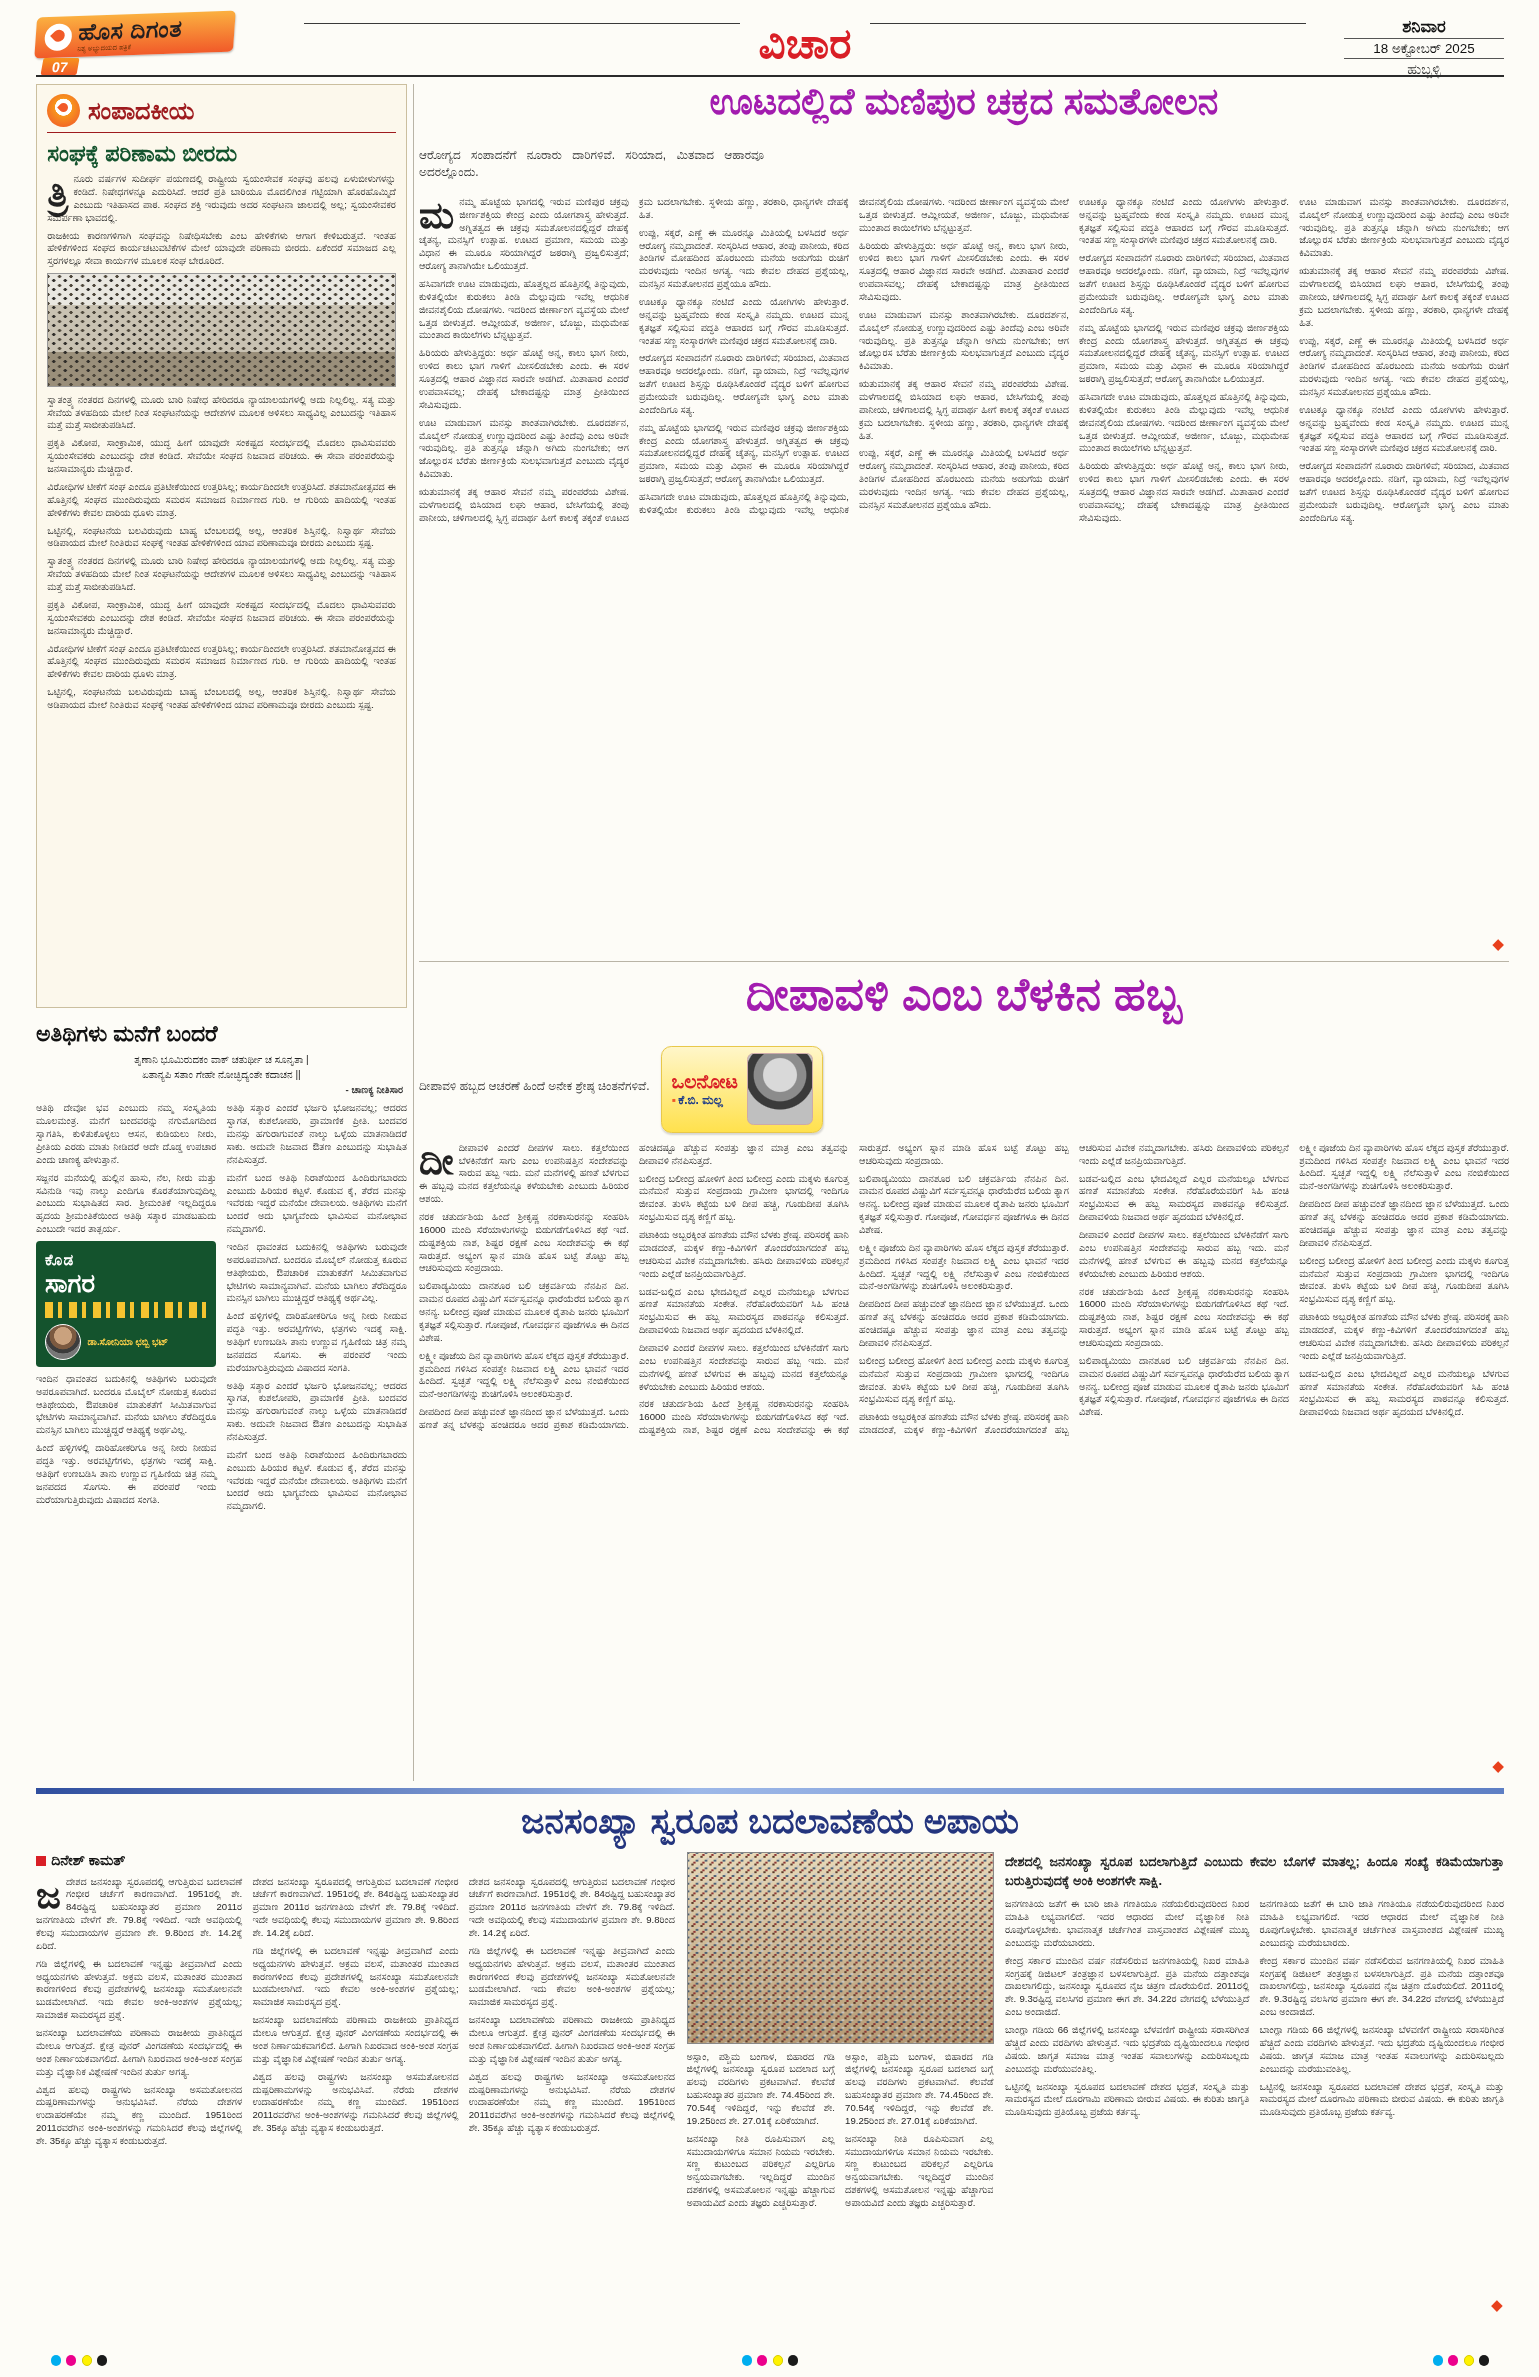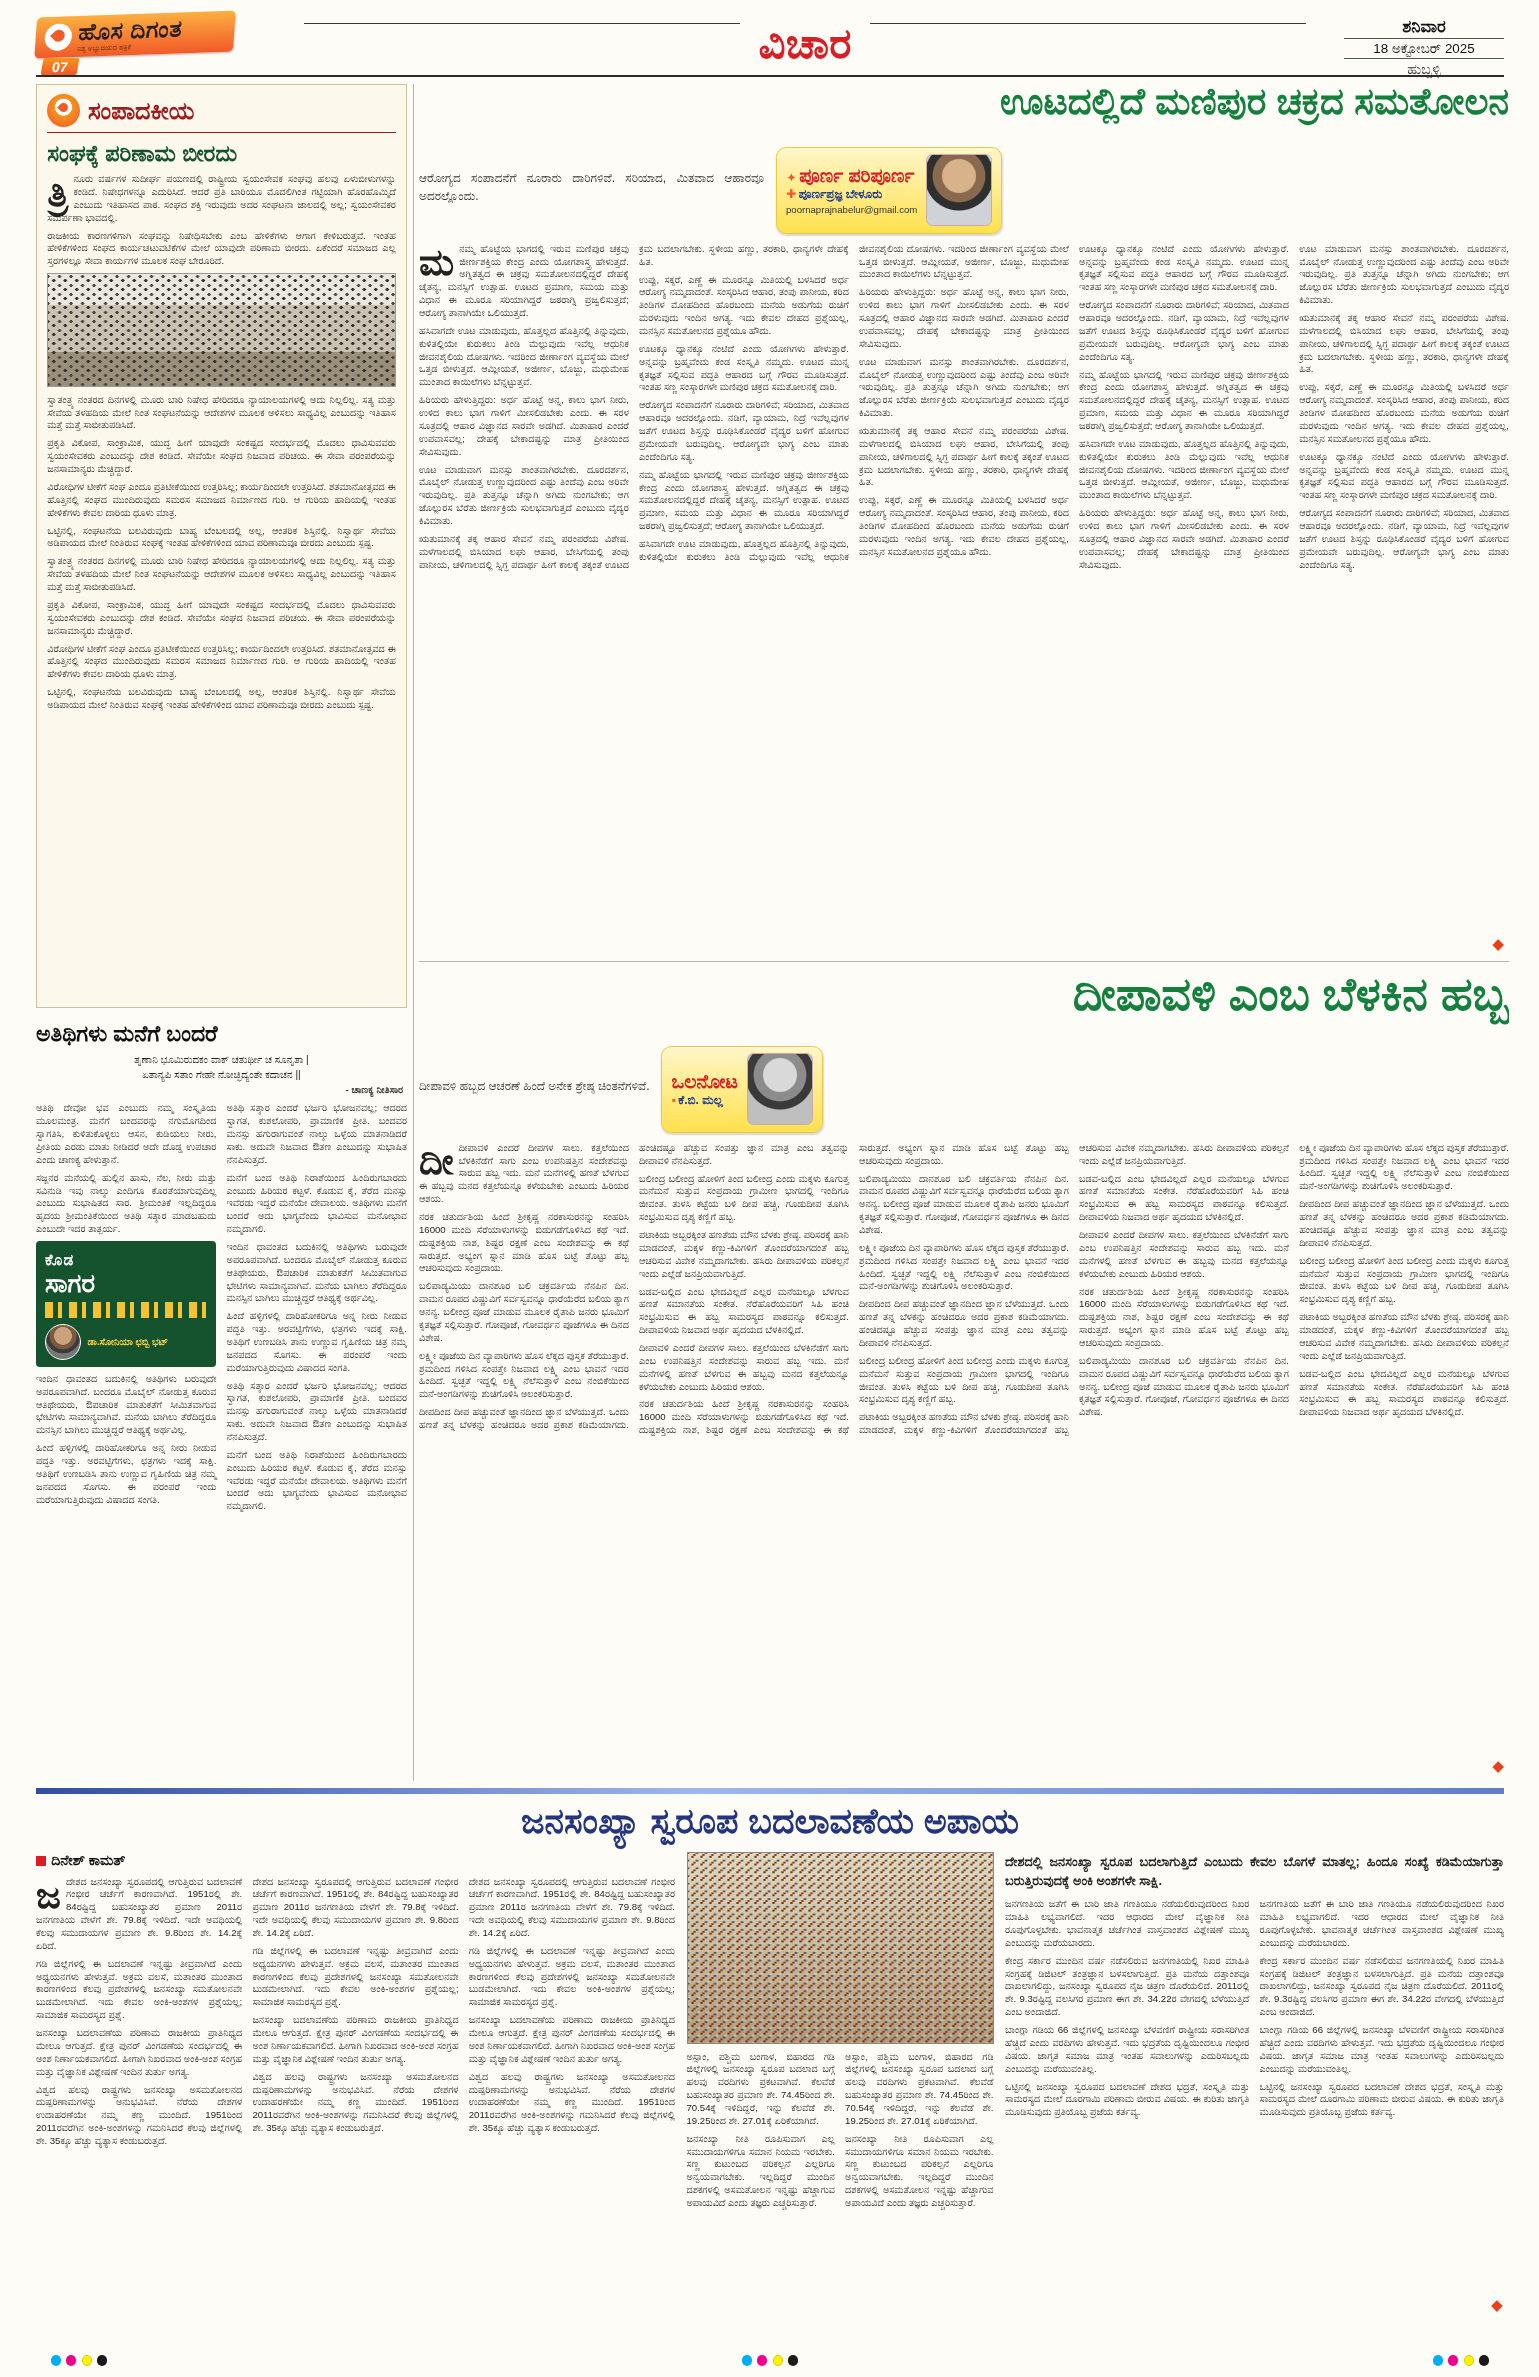--- a/index.html
+++ b/index.html
@@ -62,21 +62,21 @@
   .ks-skyline{height:15.3px;margin-top:5.1px;background:repeating-linear-gradient(90deg,#F4C430 0 7.7px,transparent 7.7px 12.8px,#F4C430 12.8px 16.6px,transparent 16.6px 24px)}
   .ks-author{display:flex;align-items:center;gap:6.4px;margin-top:6.4px}
   .ks-avatar{width:36px;height:36px;border-radius:50%;flex:0 0 auto;border:1.3px solid #fff;
      background:radial-gradient(circle at 50% 32%,#caa27e 30%,#7c5a40 32% 46%,#3c3c3c 48% 60%,#777 62%)}
   .ks-name{font-size:9.6px;font-weight:bold;color:#FFD24A;line-height:1.3}
 
   
   .v-rule{position:absolute;left:413px;top:84px;height:1697px;width:0.6px;background:#b9b4a6}
   .h-rule{position:absolute;left:419px;width:1090px;height:0.6px;background:#b9b4a6}
   .art{position:absolute;left:419px;width:1090px;overflow:hidden}
-  .art h1{text-align:right;font-weight:bold;color:#15803d}
+  .art h1{text-align:center;font-weight:bold;color:#a21caf}
   .art-headrow{display:flex;align-items:center;gap:12px;margin-top:24px}
   .standfirst{font-size:12px;line-height:1.45;color:#333;max-width:345px}
   .author-box{background:linear-gradient(180deg,#FFF6C9,#FFE14D);border:0.6px solid #E8C84A;border-radius:10.2px;
       padding:6.4px 9px;display:flex;align-items:center;gap:9px;box-shadow:0.6px 1.3px 1.9px rgba(0,0,0,.15)}
   .ab-text{display:flex;flex-direction:column;gap:2.6px}
   .ab-brand{font-size:19px;font-weight:bold;color:#D91F26;line-height:1}
   .ab-star{color:#F15A29;font-size:12.8px;margin-right:2.6px}
   .ab-name{font-size:12px;font-weight:bold;color:#1F3C88}
   .ab-bullet{color:#F15A29;margin-right:2.6px}
   .ab-email{font-size:9.6px;color:#333}
@@ -187,28 +187,20 @@
         </div>
       </div>
       <span><p>ಇಂದಿನ ಧಾವಂತದ ಬದುಕಿನಲ್ಲಿ ಅತಿಥಿಗಳು ಬರುವುದೇ ಅಪರೂಪವಾಗಿದೆ. ಬಂದರೂ ಮೊಬೈಲ್ ನೋಡುತ್ತ ಕೂರುವ ಆತಿಥೇಯರು, ಔಪಚಾರಿಕ ಮಾತುಕತೆಗೆ ಸೀಮಿತವಾಗುವ ಭೇಟಿಗಳು ಸಾಮಾನ್ಯವಾಗಿವೆ. ಮನೆಯ ಬಾಗಿಲು ತೆರೆದಿದ್ದರೂ ಮನಸ್ಸಿನ ಬಾಗಿಲು ಮುಚ್ಚಿದ್ದರೆ ಆತಿಥ್ಯಕ್ಕೆ ಅರ್ಥವಿಲ್ಲ.</p><p>ಹಿಂದೆ ಹಳ್ಳಿಗಳಲ್ಲಿ ದಾರಿಹೋಕರಿಗೂ ಅನ್ನ ನೀರು ನೀಡುವ ಪದ್ಧತಿ ಇತ್ತು. ಅರವಟ್ಟಿಗೆಗಳು, ಛತ್ರಗಳು ಇದಕ್ಕೆ ಸಾಕ್ಷಿ. ಅತಿಥಿಗೆ ಉಣಬಡಿಸಿ ತಾನು ಉಣ್ಣುವ ಗೃಹಿಣಿಯ ಚಿತ್ರ ನಮ್ಮ ಜನಪದದ ಸೊಗಸು. ಈ ಪರಂಪರೆ ಇಂದು ಮರೆಯಾಗುತ್ತಿರುವುದು ವಿಷಾದದ ಸಂಗತಿ.</p><p>ಅತಿಥಿ ಸತ್ಕಾರ ಎಂದರೆ ಭರ್ಜರಿ ಭೋಜನವಲ್ಲ; ಆದರದ ಸ್ವಾಗತ, ಕುಶಲೋಪರಿ, ಪ್ರಾಮಾಣಿಕ ಪ್ರೀತಿ. ಬಂದವರ ಮನಸ್ಸು ಹಗುರಾಗುವಂತೆ ನಾಲ್ಕು ಒಳ್ಳೆಯ ಮಾತನಾಡಿದರೆ ಸಾಕು. ಅದುವೇ ನಿಜವಾದ ಔತಣ ಎಂಬುದನ್ನು ಸುಭಾಷಿತ ನೆನಪಿಸುತ್ತದೆ.</p><p>ಮನೆಗೆ ಬಂದ ಅತಿಥಿ ನಿರಾಶೆಯಿಂದ ಹಿಂದಿರುಗಬಾರದು ಎಂಬುದು ಹಿರಿಯರ ಕಟ್ಟಳೆ. ಕೊಡುವ ಕೈ, ತೆರೆದ ಮನಸ್ಸು ಇವೆರಡು ಇದ್ದರೆ ಮನೆಯೇ ದೇವಾಲಯ. ಅತಿಥಿಗಳು ಮನೆಗೆ ಬಂದರೆ ಅದು ಭಾಗ್ಯವೆಂದು ಭಾವಿಸುವ ಮನೋಭಾವ ನಮ್ಮದಾಗಲಿ.</p><p>ಇಂದಿನ ಧಾವಂತದ ಬದುಕಿನಲ್ಲಿ ಅತಿಥಿಗಳು ಬರುವುದೇ ಅಪರೂಪವಾಗಿದೆ. ಬಂದರೂ ಮೊಬೈಲ್ ನೋಡುತ್ತ ಕೂರುವ ಆತಿಥೇಯರು, ಔಪಚಾರಿಕ ಮಾತುಕತೆಗೆ ಸೀಮಿತವಾಗುವ ಭೇಟಿಗಳು ಸಾಮಾನ್ಯವಾಗಿವೆ. ಮನೆಯ ಬಾಗಿಲು ತೆರೆದಿದ್ದರೂ ಮನಸ್ಸಿನ ಬಾಗಿಲು ಮುಚ್ಚಿದ್ದರೆ ಆತಿಥ್ಯಕ್ಕೆ ಅರ್ಥವಿಲ್ಲ.</p><p>ಹಿಂದೆ ಹಳ್ಳಿಗಳಲ್ಲಿ ದಾರಿಹೋಕರಿಗೂ ಅನ್ನ ನೀರು ನೀಡುವ ಪದ್ಧತಿ ಇತ್ತು. ಅರವಟ್ಟಿಗೆಗಳು, ಛತ್ರಗಳು ಇದಕ್ಕೆ ಸಾಕ್ಷಿ. ಅತಿಥಿಗೆ ಉಣಬಡಿಸಿ ತಾನು ಉಣ್ಣುವ ಗೃಹಿಣಿಯ ಚಿತ್ರ ನಮ್ಮ ಜನಪದದ ಸೊಗಸು. ಈ ಪರಂಪರೆ ಇಂದು ಮರೆಯಾಗುತ್ತಿರುವುದು ವಿಷಾದದ ಸಂಗತಿ.</p><p>ಅತಿಥಿ ಸತ್ಕಾರ ಎಂದರೆ ಭರ್ಜರಿ ಭೋಜನವಲ್ಲ; ಆದರದ ಸ್ವಾಗತ, ಕುಶಲೋಪರಿ, ಪ್ರಾಮಾಣಿಕ ಪ್ರೀತಿ. ಬಂದವರ ಮನಸ್ಸು ಹಗುರಾಗುವಂತೆ ನಾಲ್ಕು ಒಳ್ಳೆಯ ಮಾತನಾಡಿದರೆ ಸಾಕು. ಅದುವೇ ನಿಜವಾದ ಔತಣ ಎಂಬುದನ್ನು ಸುಭಾಷಿತ ನೆನಪಿಸುತ್ತದೆ.</p><p>ಮನೆಗೆ ಬಂದ ಅತಿಥಿ ನಿರಾಶೆಯಿಂದ ಹಿಂದಿರುಗಬಾರದು ಎಂಬುದು ಹಿರಿಯರ ಕಟ್ಟಳೆ. ಕೊಡುವ ಕೈ, ತೆರೆದ ಮನಸ್ಸು ಇವೆರಡು ಇದ್ದರೆ ಮನೆಯೇ ದೇವಾಲಯ. ಅತಿಥಿಗಳು ಮನೆಗೆ ಬಂದರೆ ಅದು ಭಾಗ್ಯವೆಂದು ಭಾವಿಸುವ ಮನೋಭಾವ ನಮ್ಮದಾಗಲಿ.</p></span>
     </div>
   </section>
 
   <section class="art main-art">
     <h1>ಊಟದಲ್ಲಿದೆ ಮಣಿಪುರ ಚಕ್ರದ ಸಮತೋಲನ</h1>
     <div class="art-headrow">
       <p class="standfirst">ಆರೋಗ್ಯದ ಸಂಪಾದನೆಗೆ ನೂರಾರು ದಾರಿಗಳಿವೆ. ಸರಿಯಾದ, ಮಿತವಾದ ಆಹಾರವೂ ಅದರಲ್ಲೊಂದು.</p>
-      <div class="author-box">
-        <div class="ab-text">
-          <div class="ab-brand"><span class="ab-star">✦</span><span>ಪೂರ್ಣ ಪರಿಪೂರ್ಣ</span></div>
-          <div class="ab-name"><span class="ab-bullet">✚</span><span>ಪೂರ್ಣಪ್ರಜ್ಞ ಬೇಳೂರು</span></div>
-          <div class="ab-email">poornaprajnabelur@gmail.com</div>
-        </div>
-        <div class="ab-photo"></div>
-      </div>
     </div>
     <div class="body bt cols-5">
       <span class="dropcap">ಮ</span>
       <span><p>ನಮ್ಮ ಹೊಟ್ಟೆಯ ಭಾಗದಲ್ಲಿ ಇರುವ ಮಣಿಪುರ ಚಕ್ರವು ಜೀರ್ಣಶಕ್ತಿಯ ಕೇಂದ್ರ ಎಂದು ಯೋಗಶಾಸ್ತ್ರ ಹೇಳುತ್ತದೆ. ಅಗ್ನಿತತ್ವದ ಈ ಚಕ್ರವು ಸಮತೋಲನದಲ್ಲಿದ್ದರೆ ದೇಹಕ್ಕೆ ಚೈತನ್ಯ, ಮನಸ್ಸಿಗೆ ಉತ್ಸಾಹ. ಊಟದ ಪ್ರಮಾಣ, ಸಮಯ ಮತ್ತು ವಿಧಾನ ಈ ಮೂರೂ ಸರಿಯಾಗಿದ್ದರೆ ಜಠರಾಗ್ನಿ ಪ್ರಜ್ವಲಿಸುತ್ತದೆ; ಆರೋಗ್ಯ ತಾನಾಗಿಯೇ ಒಲಿಯುತ್ತದೆ.</p><p>ಹಸಿವಾಗದೇ ಊಟ ಮಾಡುವುದು, ಹೊತ್ತಲ್ಲದ ಹೊತ್ತಿನಲ್ಲಿ ತಿನ್ನುವುದು, ಕುಳಿತಲ್ಲಿಯೇ ಕುರುಕಲು ತಿಂಡಿ ಮೆಲ್ಲುವುದು ಇವೆಲ್ಲ ಆಧುನಿಕ ಜೀವನಶೈಲಿಯ ದೋಷಗಳು. ಇದರಿಂದ ಜೀರ್ಣಾಂಗ ವ್ಯವಸ್ಥೆಯ ಮೇಲೆ ಒತ್ತಡ ಬೀಳುತ್ತದೆ. ಆಮ್ಲೀಯತೆ, ಅಜೀರ್ಣ, ಬೊಜ್ಜು, ಮಧುಮೇಹ ಮುಂತಾದ ಕಾಯಿಲೆಗಳು ಬೆನ್ನಟ್ಟುತ್ತವೆ.</p><p>ಹಿರಿಯರು ಹೇಳುತ್ತಿದ್ದರು: ಅರ್ಧ ಹೊಟ್ಟೆ ಅನ್ನ, ಕಾಲು ಭಾಗ ನೀರು, ಉಳಿದ ಕಾಲು ಭಾಗ ಗಾಳಿಗೆ ಮೀಸಲಿಡಬೇಕು ಎಂದು. ಈ ಸರಳ ಸೂತ್ರದಲ್ಲಿ ಆಹಾರ ವಿಜ್ಞಾನದ ಸಾರವೇ ಅಡಗಿದೆ. ಮಿತಾಹಾರ ಎಂದರೆ ಉಪವಾಸವಲ್ಲ; ದೇಹಕ್ಕೆ ಬೇಕಾದಷ್ಟನ್ನು ಮಾತ್ರ ಪ್ರೀತಿಯಿಂದ ಸೇವಿಸುವುದು.</p><p>ಊಟ ಮಾಡುವಾಗ ಮನಸ್ಸು ಶಾಂತವಾಗಿರಬೇಕು. ದೂರದರ್ಶನ, ಮೊಬೈಲ್ ನೋಡುತ್ತ ಉಣ್ಣುವುದರಿಂದ ಎಷ್ಟು ತಿಂದೆವು ಎಂಬ ಅರಿವೇ ಇರುವುದಿಲ್ಲ. ಪ್ರತಿ ತುತ್ತನ್ನೂ ಚೆನ್ನಾಗಿ ಅಗಿದು ನುಂಗಬೇಕು; ಆಗ ಜೊಲ್ಲುರಸ ಬೆರೆತು ಜೀರ್ಣಕ್ರಿಯೆ ಸುಲಭವಾಗುತ್ತದೆ ಎಂಬುದು ವೈದ್ಯರ ಕಿವಿಮಾತು.</p><p>ಋತುಮಾನಕ್ಕೆ ತಕ್ಕ ಆಹಾರ ಸೇವನೆ ನಮ್ಮ ಪರಂಪರೆಯ ವಿಶೇಷ. ಮಳೆಗಾಲದಲ್ಲಿ ಬಿಸಿಯಾದ ಲಘು ಆಹಾರ, ಬೇಸಿಗೆಯಲ್ಲಿ ತಂಪು ಪಾನೀಯ, ಚಳಿಗಾಲದಲ್ಲಿ ಸ್ನಿಗ್ಧ ಪದಾರ್ಥ ಹೀಗೆ ಕಾಲಕ್ಕೆ ತಕ್ಕಂತೆ ಊಟದ ಕ್ರಮ ಬದಲಾಗಬೇಕು. ಸ್ಥಳೀಯ ಹಣ್ಣು, ತರಕಾರಿ, ಧಾನ್ಯಗಳೇ ದೇಹಕ್ಕೆ ಹಿತ.</p><p>ಉಪ್ಪು, ಸಕ್ಕರೆ, ಎಣ್ಣೆ ಈ ಮೂರನ್ನೂ ಮಿತಿಯಲ್ಲಿ ಬಳಸಿದರೆ ಅರ್ಧ ಆರೋಗ್ಯ ನಮ್ಮದಾದಂತೆ. ಸಂಸ್ಕರಿಸಿದ ಆಹಾರ, ತಂಪು ಪಾನೀಯ, ಕರಿದ ತಿಂಡಿಗಳ ಮೋಹದಿಂದ ಹೊರಬಂದು ಮನೆಯ ಅಡುಗೆಯ ರುಚಿಗೆ ಮರಳುವುದು ಇಂದಿನ ಅಗತ್ಯ. ಇದು ಕೇವಲ ದೇಹದ ಪ್ರಶ್ನೆಯಲ್ಲ, ಮನಸ್ಸಿನ ಸಮತೋಲನದ ಪ್ರಶ್ನೆಯೂ ಹೌದು.</p><p>ಊಟಕ್ಕೂ ಧ್ಯಾನಕ್ಕೂ ನಂಟಿದೆ ಎಂದು ಯೋಗಿಗಳು ಹೇಳುತ್ತಾರೆ. ಅನ್ನವನ್ನು ಬ್ರಹ್ಮವೆಂದು ಕಂಡ ಸಂಸ್ಕೃತಿ ನಮ್ಮದು. ಊಟದ ಮುನ್ನ ಕೃತಜ್ಞತೆ ಸಲ್ಲಿಸುವ ಪದ್ಧತಿ ಆಹಾರದ ಬಗ್ಗೆ ಗೌರವ ಮೂಡಿಸುತ್ತದೆ. ಇಂತಹ ಸಣ್ಣ ಸಂಸ್ಕಾರಗಳೇ ಮಣಿಪುರ ಚಕ್ರದ ಸಮತೋಲನಕ್ಕೆ ದಾರಿ.</p><p>ಆರೋಗ್ಯದ ಸಂಪಾದನೆಗೆ ನೂರಾರು ದಾರಿಗಳಿವೆ; ಸರಿಯಾದ, ಮಿತವಾದ ಆಹಾರವೂ ಅದರಲ್ಲೊಂದು. ನಡಿಗೆ, ವ್ಯಾಯಾಮ, ನಿದ್ರೆ ಇವೆಲ್ಲವುಗಳ ಜತೆಗೆ ಊಟದ ಶಿಸ್ತನ್ನು ರೂಢಿಸಿಕೊಂಡರೆ ವೈದ್ಯರ ಬಳಿಗೆ ಹೋಗುವ ಪ್ರಮೇಯವೇ ಬರುವುದಿಲ್ಲ. ಆರೋಗ್ಯವೇ ಭಾಗ್ಯ ಎಂಬ ಮಾತು ಎಂದೆಂದಿಗೂ ಸತ್ಯ.</p><p>ನಮ್ಮ ಹೊಟ್ಟೆಯ ಭಾಗದಲ್ಲಿ ಇರುವ ಮಣಿಪುರ ಚಕ್ರವು ಜೀರ್ಣಶಕ್ತಿಯ ಕೇಂದ್ರ ಎಂದು ಯೋಗಶಾಸ್ತ್ರ ಹೇಳುತ್ತದೆ. ಅಗ್ನಿತತ್ವದ ಈ ಚಕ್ರವು ಸಮತೋಲನದಲ್ಲಿದ್ದರೆ ದೇಹಕ್ಕೆ ಚೈತನ್ಯ, ಮನಸ್ಸಿಗೆ ಉತ್ಸಾಹ. ಊಟದ ಪ್ರಮಾಣ, ಸಮಯ ಮತ್ತು ವಿಧಾನ ಈ ಮೂರೂ ಸರಿಯಾಗಿದ್ದರೆ ಜಠರಾಗ್ನಿ ಪ್ರಜ್ವಲಿಸುತ್ತದೆ; ಆರೋಗ್ಯ ತಾನಾಗಿಯೇ ಒಲಿಯುತ್ತದೆ.</p><p>ಹಸಿವಾಗದೇ ಊಟ ಮಾಡುವುದು, ಹೊತ್ತಲ್ಲದ ಹೊತ್ತಿನಲ್ಲಿ ತಿನ್ನುವುದು, ಕುಳಿತಲ್ಲಿಯೇ ಕುರುಕಲು ತಿಂಡಿ ಮೆಲ್ಲುವುದು ಇವೆಲ್ಲ ಆಧುನಿಕ ಜೀವನಶೈಲಿಯ ದೋಷಗಳು. ಇದರಿಂದ ಜೀರ್ಣಾಂಗ ವ್ಯವಸ್ಥೆಯ ಮೇಲೆ ಒತ್ತಡ ಬೀಳುತ್ತದೆ. ಆಮ್ಲೀಯತೆ, ಅಜೀರ್ಣ, ಬೊಜ್ಜು, ಮಧುಮೇಹ ಮುಂತಾದ ಕಾಯಿಲೆಗಳು ಬೆನ್ನಟ್ಟುತ್ತವೆ.</p><p>ಹಿರಿಯರು ಹೇಳುತ್ತಿದ್ದರು: ಅರ್ಧ ಹೊಟ್ಟೆ ಅನ್ನ, ಕಾಲು ಭಾಗ ನೀರು, ಉಳಿದ ಕಾಲು ಭಾಗ ಗಾಳಿಗೆ ಮೀಸಲಿಡಬೇಕು ಎಂದು. ಈ ಸರಳ ಸೂತ್ರದಲ್ಲಿ ಆಹಾರ ವಿಜ್ಞಾನದ ಸಾರವೇ ಅಡಗಿದೆ. ಮಿತಾಹಾರ ಎಂದರೆ ಉಪವಾಸವಲ್ಲ; ದೇಹಕ್ಕೆ ಬೇಕಾದಷ್ಟನ್ನು ಮಾತ್ರ ಪ್ರೀತಿಯಿಂದ ಸೇವಿಸುವುದು.</p><p>ಊಟ ಮಾಡುವಾಗ ಮನಸ್ಸು ಶಾಂತವಾಗಿರಬೇಕು. ದೂರದರ್ಶನ, ಮೊಬೈಲ್ ನೋಡುತ್ತ ಉಣ್ಣುವುದರಿಂದ ಎಷ್ಟು ತಿಂದೆವು ಎಂಬ ಅರಿವೇ ಇರುವುದಿಲ್ಲ. ಪ್ರತಿ ತುತ್ತನ್ನೂ ಚೆನ್ನಾಗಿ ಅಗಿದು ನುಂಗಬೇಕು; ಆಗ ಜೊಲ್ಲುರಸ ಬೆರೆತು ಜೀರ್ಣಕ್ರಿಯೆ ಸುಲಭವಾಗುತ್ತದೆ ಎಂಬುದು ವೈದ್ಯರ ಕಿವಿಮಾತು.</p><p>ಋತುಮಾನಕ್ಕೆ ತಕ್ಕ ಆಹಾರ ಸೇವನೆ ನಮ್ಮ ಪರಂಪರೆಯ ವಿಶೇಷ. ಮಳೆಗಾಲದಲ್ಲಿ ಬಿಸಿಯಾದ ಲಘು ಆಹಾರ, ಬೇಸಿಗೆಯಲ್ಲಿ ತಂಪು ಪಾನೀಯ, ಚಳಿಗಾಲದಲ್ಲಿ ಸ್ನಿಗ್ಧ ಪದಾರ್ಥ ಹೀಗೆ ಕಾಲಕ್ಕೆ ತಕ್ಕಂತೆ ಊಟದ ಕ್ರಮ ಬದಲಾಗಬೇಕು. ಸ್ಥಳೀಯ ಹಣ್ಣು, ತರಕಾರಿ, ಧಾನ್ಯಗಳೇ ದೇಹಕ್ಕೆ ಹಿತ.</p><p>ಉಪ್ಪು, ಸಕ್ಕರೆ, ಎಣ್ಣೆ ಈ ಮೂರನ್ನೂ ಮಿತಿಯಲ್ಲಿ ಬಳಸಿದರೆ ಅರ್ಧ ಆರೋಗ್ಯ ನಮ್ಮದಾದಂತೆ. ಸಂಸ್ಕರಿಸಿದ ಆಹಾರ, ತಂಪು ಪಾನೀಯ, ಕರಿದ ತಿಂಡಿಗಳ ಮೋಹದಿಂದ ಹೊರಬಂದು ಮನೆಯ ಅಡುಗೆಯ ರುಚಿಗೆ ಮರಳುವುದು ಇಂದಿನ ಅಗತ್ಯ. ಇದು ಕೇವಲ ದೇಹದ ಪ್ರಶ್ನೆಯಲ್ಲ, ಮನಸ್ಸಿನ ಸಮತೋಲನದ ಪ್ರಶ್ನೆಯೂ ಹೌದು.</p><p>ಊಟಕ್ಕೂ ಧ್ಯಾನಕ್ಕೂ ನಂಟಿದೆ ಎಂದು ಯೋಗಿಗಳು ಹೇಳುತ್ತಾರೆ. ಅನ್ನವನ್ನು ಬ್ರಹ್ಮವೆಂದು ಕಂಡ ಸಂಸ್ಕೃತಿ ನಮ್ಮದು. ಊಟದ ಮುನ್ನ ಕೃತಜ್ಞತೆ ಸಲ್ಲಿಸುವ ಪದ್ಧತಿ ಆಹಾರದ ಬಗ್ಗೆ ಗೌರವ ಮೂಡಿಸುತ್ತದೆ. ಇಂತಹ ಸಣ್ಣ ಸಂಸ್ಕಾರಗಳೇ ಮಣಿಪುರ ಚಕ್ರದ ಸಮತೋಲನಕ್ಕೆ ದಾರಿ.</p><p>ಆರೋಗ್ಯದ ಸಂಪಾದನೆಗೆ ನೂರಾರು ದಾರಿಗಳಿವೆ; ಸರಿಯಾದ, ಮಿತವಾದ ಆಹಾರವೂ ಅದರಲ್ಲೊಂದು. ನಡಿಗೆ, ವ್ಯಾಯಾಮ, ನಿದ್ರೆ ಇವೆಲ್ಲವುಗಳ ಜತೆಗೆ ಊಟದ ಶಿಸ್ತನ್ನು ರೂಢಿಸಿಕೊಂಡರೆ ವೈದ್ಯರ ಬಳಿಗೆ ಹೋಗುವ ಪ್ರಮೇಯವೇ ಬರುವುದಿಲ್ಲ. ಆರೋಗ್ಯವೇ ಭಾಗ್ಯ ಎಂಬ ಮಾತು ಎಂದೆಂದಿಗೂ ಸತ್ಯ.</p><p>ನಮ್ಮ ಹೊಟ್ಟೆಯ ಭಾಗದಲ್ಲಿ ಇರುವ ಮಣಿಪುರ ಚಕ್ರವು ಜೀರ್ಣಶಕ್ತಿಯ ಕೇಂದ್ರ ಎಂದು ಯೋಗಶಾಸ್ತ್ರ ಹೇಳುತ್ತದೆ. ಅಗ್ನಿತತ್ವದ ಈ ಚಕ್ರವು ಸಮತೋಲನದಲ್ಲಿದ್ದರೆ ದೇಹಕ್ಕೆ ಚೈತನ್ಯ, ಮನಸ್ಸಿಗೆ ಉತ್ಸಾಹ. ಊಟದ ಪ್ರಮಾಣ, ಸಮಯ ಮತ್ತು ವಿಧಾನ ಈ ಮೂರೂ ಸರಿಯಾಗಿದ್ದರೆ ಜಠರಾಗ್ನಿ ಪ್ರಜ್ವಲಿಸುತ್ತದೆ; ಆರೋಗ್ಯ ತಾನಾಗಿಯೇ ಒಲಿಯುತ್ತದೆ.</p><p>ಹಸಿವಾಗದೇ ಊಟ ಮಾಡುವುದು, ಹೊತ್ತಲ್ಲದ ಹೊತ್ತಿನಲ್ಲಿ ತಿನ್ನುವುದು, ಕುಳಿತಲ್ಲಿಯೇ ಕುರುಕಲು ತಿಂಡಿ ಮೆಲ್ಲುವುದು ಇವೆಲ್ಲ ಆಧುನಿಕ ಜೀವನಶೈಲಿಯ ದೋಷಗಳು. ಇದರಿಂದ ಜೀರ್ಣಾಂಗ ವ್ಯವಸ್ಥೆಯ ಮೇಲೆ ಒತ್ತಡ ಬೀಳುತ್ತದೆ. ಆಮ್ಲೀಯತೆ, ಅಜೀರ್ಣ, ಬೊಜ್ಜು, ಮಧುಮೇಹ ಮುಂತಾದ ಕಾಯಿಲೆಗಳು ಬೆನ್ನಟ್ಟುತ್ತವೆ.</p><p>ಹಿರಿಯರು ಹೇಳುತ್ತಿದ್ದರು: ಅರ್ಧ ಹೊಟ್ಟೆ ಅನ್ನ, ಕಾಲು ಭಾಗ ನೀರು, ಉಳಿದ ಕಾಲು ಭಾಗ ಗಾಳಿಗೆ ಮೀಸಲಿಡಬೇಕು ಎಂದು. ಈ ಸರಳ ಸೂತ್ರದಲ್ಲಿ ಆಹಾರ ವಿಜ್ಞಾನದ ಸಾರವೇ ಅಡಗಿದೆ. ಮಿತಾಹಾರ ಎಂದರೆ ಉಪವಾಸವಲ್ಲ; ದೇಹಕ್ಕೆ ಬೇಕಾದಷ್ಟನ್ನು ಮಾತ್ರ ಪ್ರೀತಿಯಿಂದ ಸೇವಿಸುವುದು.</p><p>ಊಟ ಮಾಡುವಾಗ ಮನಸ್ಸು ಶಾಂತವಾಗಿರಬೇಕು. ದೂರದರ್ಶನ, ಮೊಬೈಲ್ ನೋಡುತ್ತ ಉಣ್ಣುವುದರಿಂದ ಎಷ್ಟು ತಿಂದೆವು ಎಂಬ ಅರಿವೇ ಇರುವುದಿಲ್ಲ. ಪ್ರತಿ ತುತ್ತನ್ನೂ ಚೆನ್ನಾಗಿ ಅಗಿದು ನುಂಗಬೇಕು; ಆಗ ಜೊಲ್ಲುರಸ ಬೆರೆತು ಜೀರ್ಣಕ್ರಿಯೆ ಸುಲಭವಾಗುತ್ತದೆ ಎಂಬುದು ವೈದ್ಯರ ಕಿವಿಮಾತು.</p><p>ಋತುಮಾನಕ್ಕೆ ತಕ್ಕ ಆಹಾರ ಸೇವನೆ ನಮ್ಮ ಪರಂಪರೆಯ ವಿಶೇಷ. ಮಳೆಗಾಲದಲ್ಲಿ ಬಿಸಿಯಾದ ಲಘು ಆಹಾರ, ಬೇಸಿಗೆಯಲ್ಲಿ ತಂಪು ಪಾನೀಯ, ಚಳಿಗಾಲದಲ್ಲಿ ಸ್ನಿಗ್ಧ ಪದಾರ್ಥ ಹೀಗೆ ಕಾಲಕ್ಕೆ ತಕ್ಕಂತೆ ಊಟದ ಕ್ರಮ ಬದಲಾಗಬೇಕು. ಸ್ಥಳೀಯ ಹಣ್ಣು, ತರಕಾರಿ, ಧಾನ್ಯಗಳೇ ದೇಹಕ್ಕೆ ಹಿತ.</p><p>ಉಪ್ಪು, ಸಕ್ಕರೆ, ಎಣ್ಣೆ ಈ ಮೂರನ್ನೂ ಮಿತಿಯಲ್ಲಿ ಬಳಸಿದರೆ ಅರ್ಧ ಆರೋಗ್ಯ ನಮ್ಮದಾದಂತೆ. ಸಂಸ್ಕರಿಸಿದ ಆಹಾರ, ತಂಪು ಪಾನೀಯ, ಕರಿದ ತಿಂಡಿಗಳ ಮೋಹದಿಂದ ಹೊರಬಂದು ಮನೆಯ ಅಡುಗೆಯ ರುಚಿಗೆ ಮರಳುವುದು ಇಂದಿನ ಅಗತ್ಯ. ಇದು ಕೇವಲ ದೇಹದ ಪ್ರಶ್ನೆಯಲ್ಲ, ಮನಸ್ಸಿನ ಸಮತೋಲನದ ಪ್ರಶ್ನೆಯೂ ಹೌದು.</p><p>ಊಟಕ್ಕೂ ಧ್ಯಾನಕ್ಕೂ ನಂಟಿದೆ ಎಂದು ಯೋಗಿಗಳು ಹೇಳುತ್ತಾರೆ. ಅನ್ನವನ್ನು ಬ್ರಹ್ಮವೆಂದು ಕಂಡ ಸಂಸ್ಕೃತಿ ನಮ್ಮದು. ಊಟದ ಮುನ್ನ ಕೃತಜ್ಞತೆ ಸಲ್ಲಿಸುವ ಪದ್ಧತಿ ಆಹಾರದ ಬಗ್ಗೆ ಗೌರವ ಮೂಡಿಸುತ್ತದೆ. ಇಂತಹ ಸಣ್ಣ ಸಂಸ್ಕಾರಗಳೇ ಮಣಿಪುರ ಚಕ್ರದ ಸಮತೋಲನಕ್ಕೆ ದಾರಿ.</p><p>ಆರೋಗ್ಯದ ಸಂಪಾದನೆಗೆ ನೂರಾರು ದಾರಿಗಳಿವೆ; ಸರಿಯಾದ, ಮಿತವಾದ ಆಹಾರವೂ ಅದರಲ್ಲೊಂದು. ನಡಿಗೆ, ವ್ಯಾಯಾಮ, ನಿದ್ರೆ ಇವೆಲ್ಲವುಗಳ ಜತೆಗೆ ಊಟದ ಶಿಸ್ತನ್ನು ರೂಢಿಸಿಕೊಂಡರೆ ವೈದ್ಯರ ಬಳಿಗೆ ಹೋಗುವ ಪ್ರಮೇಯವೇ ಬರುವುದಿಲ್ಲ. ಆರೋಗ್ಯವೇ ಭಾಗ್ಯ ಎಂಬ ಮಾತು ಎಂದೆಂದಿಗೂ ಸತ್ಯ.</p></span>
     </div>
     <span class="endmark" style="right:5.1px;bottom:6.4px">◆</span>
   </section>
   <div class="h-rule" style="top:961px"></div>
 
   <section class="art deep-art">

